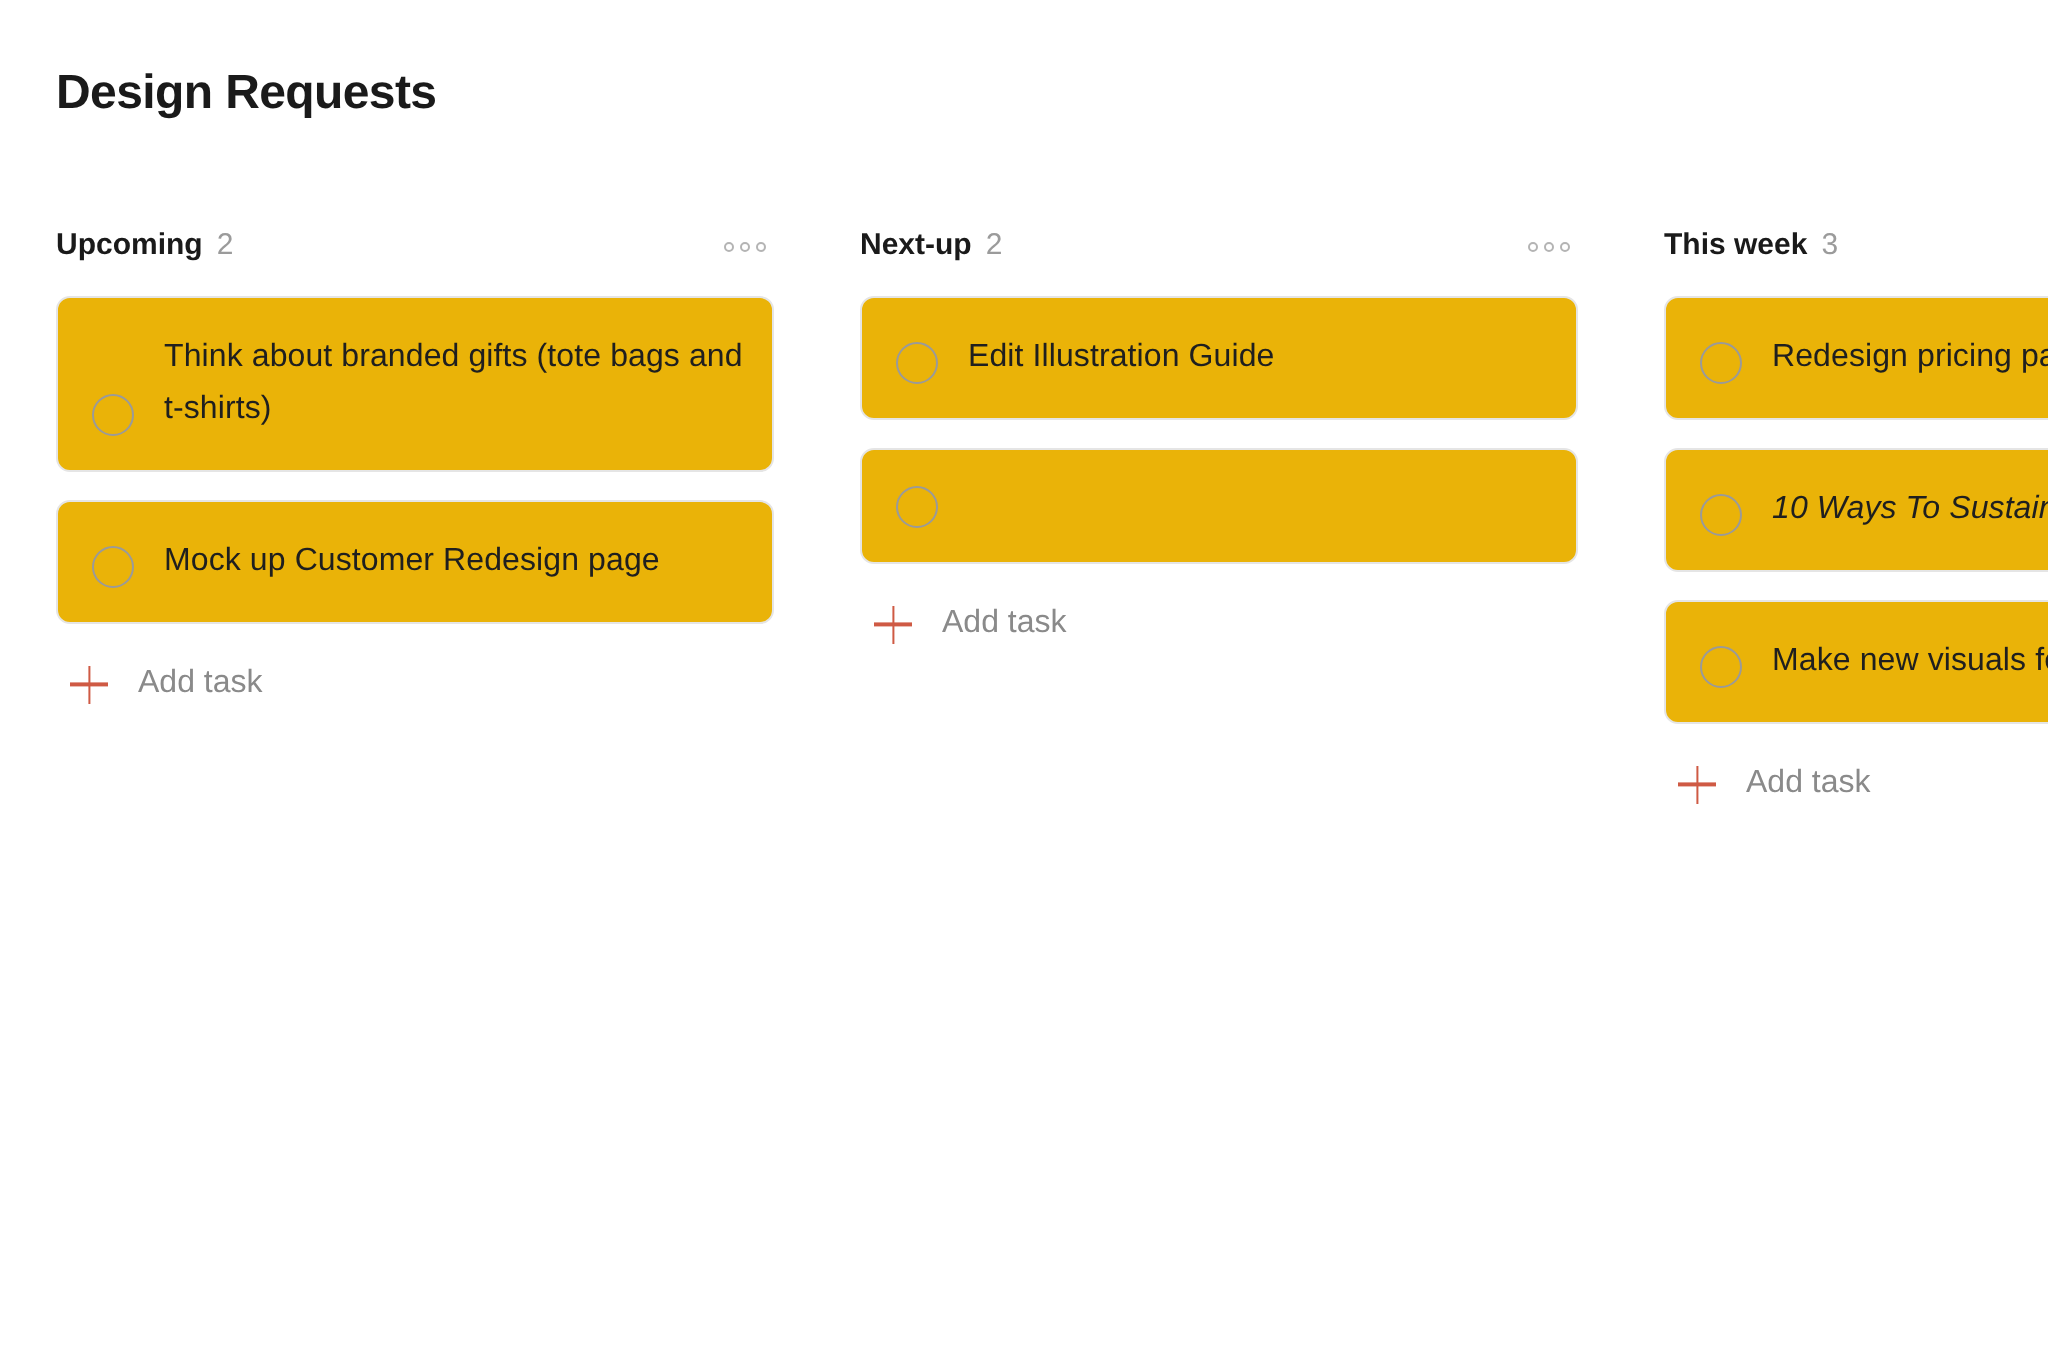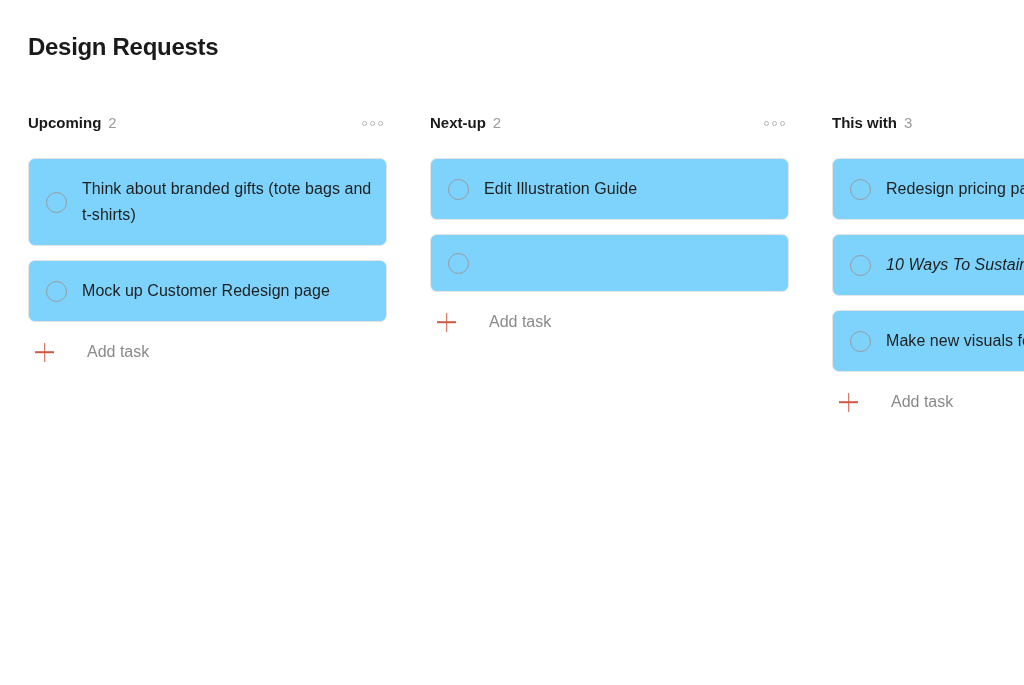--- a/index.html
+++ b/index.html
@@ -51,21 +51,21 @@
   .column {
     width: 359px;
     flex: 0 0 359px;
   }
 
   
   .column-header {
     display: flex;
     align-items: center;
     height: 22px;
-    margin-bottom: 24px;
+    margin-bottom: 14px;
     padding-right: 2px;
   }
 
   .column-title {
     font-size: 15px;
     font-weight: bold;
     color: #1a1a1a;
     line-height: 20px;
     white-space: nowrap;
   }
@@ -93,27 +93,27 @@
     height: 5px;
     border: 1px solid #b4b4b4;
     border-radius: 50%;
     background: transparent;
   }
 
   
   .card {
     position: relative;
     width: 359px;
-    background: #7dd3fc;
+    background: #eab308;
     border: 1px solid #e5e5e5;
     border-radius: 7px;
     margin-bottom: 14px;
     padding: 17px 14px 17px 17px;
     display: flex;
-    align-items: center;
+    align-items: flex-end;
     gap: 15px;
     cursor: pointer;
     overflow: hidden;
   }
 
   .checkbox {
     flex: 0 0 auto;
     width: 21px;
     height: 21px;
     border: 1.5px solid #9a9a9a;
@@ -133,21 +133,21 @@
   }
 
   .card-text .lead-italic {
     font-style: italic;
   }
 
   
   .add-task {
     display: flex;
     align-items: center;
-    gap: 33px;
+    gap: 15px;
     margin-top: 9px;
     padding: 6px 0 6px 7px;
     cursor: pointer;
     width: max-content;
   }
 
   .plus-icon {
     position: relative;
     width: 19px;
     height: 19px;
@@ -225,21 +225,21 @@
         <div class="card">
           <span class="checkbox"></span>
         </div>
         <div class="add-task">
           <span class="plus-icon"></span>
           <span class="add-task-label">Add task</span>
         </div>
       </div>
       <div class="column">
         <div class="column-header">
-          <span class="column-title">This with</span>
+          <span class="column-title">This week</span>
           <span class="column-count">3</span>
         </div>
         <div class="card">
           <span class="checkbox"></span>
           <div class="card-text">Redesign pricing page</div>
         </div>
         <div class="card">
           <span class="checkbox"></span>
           <div class="card-text"><span class="lead-italic">10 Ways To Sustainably</span></div>
         </div>

